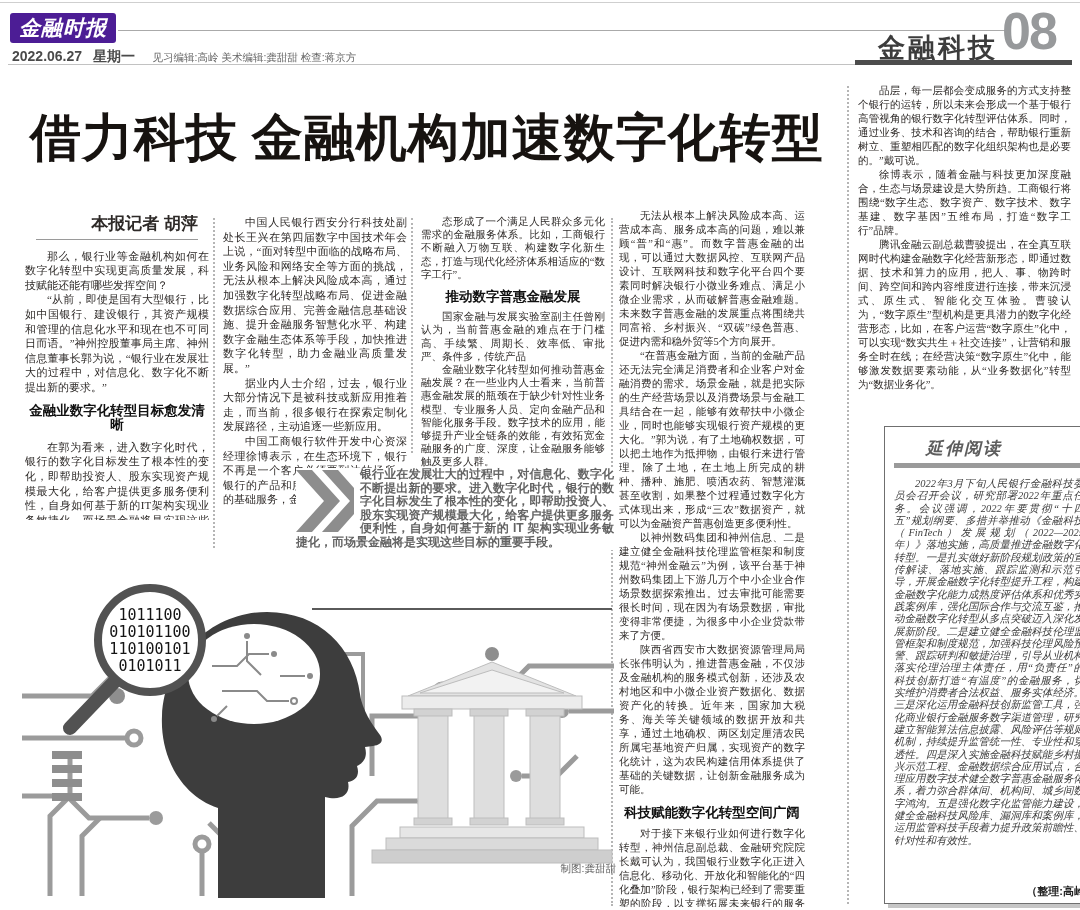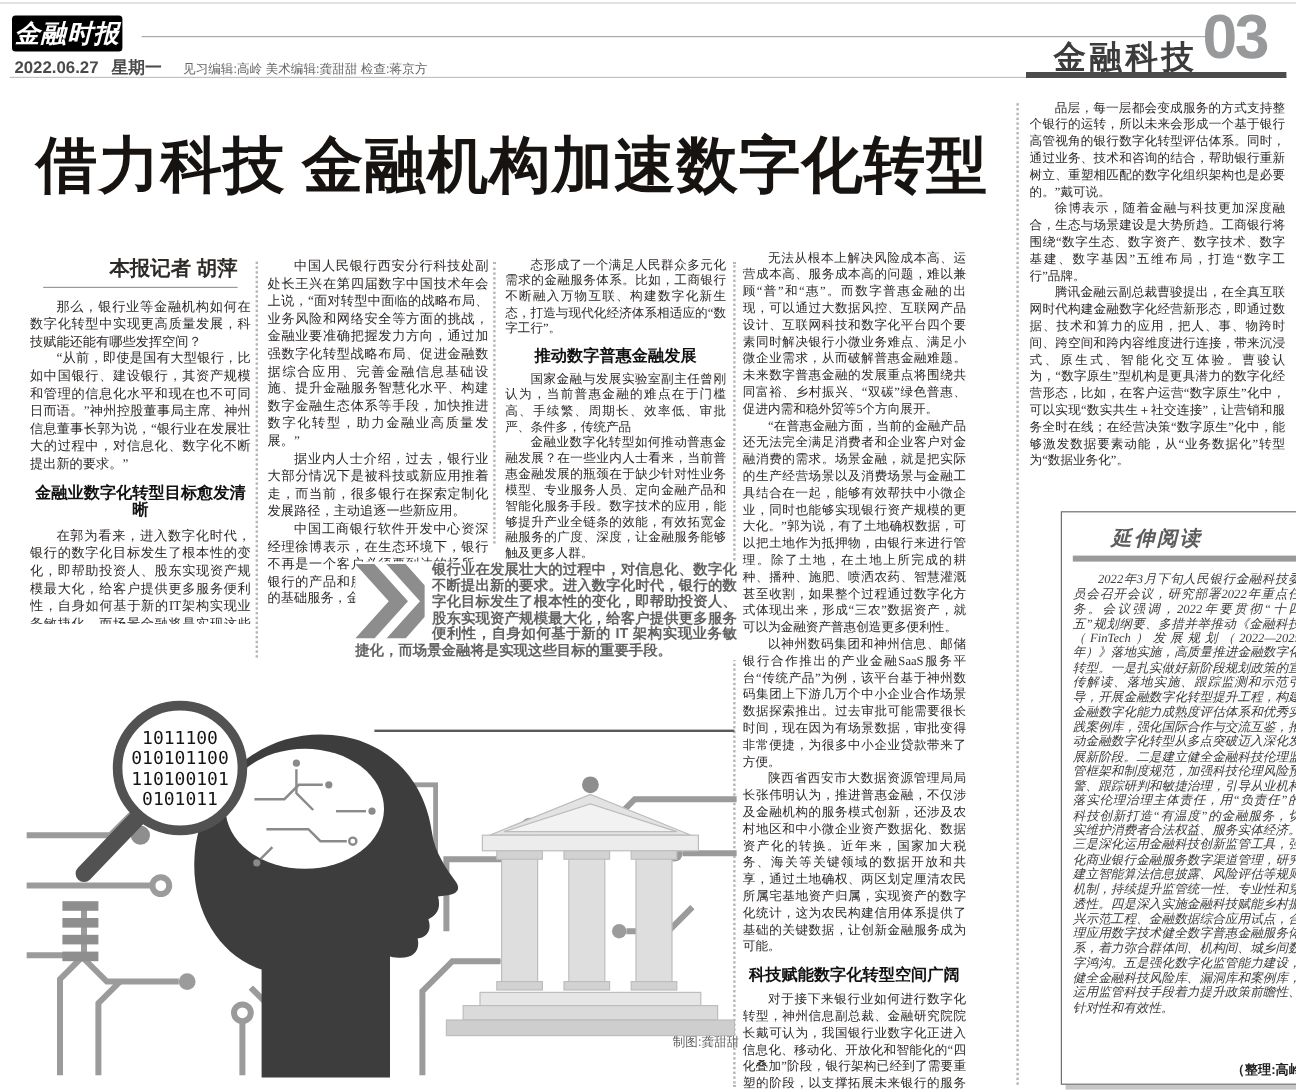--- a/index.html
+++ b/index.html
@@ -1,21 +1,21 @@
 <!DOCTYPE html>
 <html><head>
 <meta charset="utf-8">
 <style>
   html,body{margin:0;padding:0;background:#e9e9e9;}
   #page{position:relative;width:1080px;height:910px;background:#ffffff;overflow:hidden;
         font-family:"Liberation Serif","DejaVu Serif",serif;color:#2e2a28;}
   .abs{position:absolute;}
   
   #top-edge{left:0;top:2px;width:1080px;height:1px;background:#cfcfcf;}
-  #masthead-logo{left:10px;top:13px;width:92px;height:30px;background:#000000;border-radius:3px;
+  #masthead-logo{left:10px;top:13px;width:106px;height:30px;background:#4c1d95;border-radius:3px;
       color:#fff;font-family:"DejaVu Serif",serif;font-style:italic;font-weight:bold;
       font-size:21px;line-height:30px;text-align:center;letter-spacing:1px;}
   #header-rule-mid{left:118px;top:30px;width:888px;height:1px;background:#aaa;}
   #dateline{left:12px;top:48px;font-family:"Liberation Sans",sans-serif;font-size:13px;color:#4a4a4a;}
   #dateline b{font-size:14px;}
   #dateline .editors{font-size:10.5px;color:#666;margin-left:14px;}
   #section-title{left:878px;top:30px;font-family:"Liberation Sans",sans-serif;
       font-size:27px;font-weight:600;letter-spacing:3px;color:#3c3c3c;}
   #page-number{left:1002px;top:1px;font-family:"Liberation Sans",sans-serif;
       font-size:52px;font-weight:bold;color:#97999b;letter-spacing:-2px;}
@@ -66,42 +66,42 @@
   <div class="abs" id="top-edge"></div>
 
   <div class="abs" id="masthead-logo">金融时报</div>
   <div class="abs" id="header-rule-mid"></div>
   <div class="abs" id="dateline">
     <b>2022.06.27</b>
     &nbsp;&nbsp;<b>星期一</b>
     <span class="editors">见习编辑:高岭  美术编辑:龚甜甜  检查:蒋京方</span>
   </div>
   <div class="abs" id="section-title">金融科技</div>
-  <div class="abs" id="page-number">03</div>
+  <div class="abs" id="page-number">08</div>
   <div class="abs" id="header-rule-full"></div>
   <div class="abs" id="header-bar-right"></div>
 
   <h1 class="abs" id="headline" style="margin:0">借力科技 金融机构加速数字化转型</h1>
 
   <div class="vdots" style="left:213px;top:218px;height:330px;"></div>
   <div class="vdots" style="left:411px;top:218px;height:235px;"></div>
   <div class="vdots" style="left:611px;top:218px;height:688px;"></div>
   <div class="vdots" style="left:847px;top:86px;height:818px;"></div>
 
   <div class="col" id="col1">
     <div class="byline">本报记者 胡萍</div>
     <p>那么，银行业等金融机构如何在数字化转型中实现更高质量发展，科技赋能还能有哪些发挥空间？</p>
     <p>“从前，即使是国有大型银行，比如中国银行、建设银行，其资产规模和管理的信息化水平和现在也不可同日而语。”神州控股董事局主席、神州信息董事长郭为说，“银行业在发展壮大的过程中，对信息化、数字化不断提出新的要求。”</p>
     <div class="subhead">金融业数字化转型目标愈发清晰</div>
     <p>在郭为看来，进入数字化时代，银行的数字化目标发生了根本性的变化，即帮助投资人、股东实现资产规模最大化，给客户提供更多服务便利性，自身如何基于新的IT架构实现业务敏捷化，而场景金融将是实现这些目标的重要手段。</p>
 
   </div>
 
   <div class="col" id="col2">
-    <p>中国人民银行西安分行科技处副处长王兴在第四届数字中国技术年会上说，“面对转型中面临的战略布局、业务风险和网络安全等方面的挑战，金融业要准确把握发力方向，通过加强数字化转型战略布局、促进金融数据综合应用、完善金融信息基础设施、提升金融服务智慧化水平、构建数字金融生态体系等手段，加快推进数字化转型，助力金融业高质量发展。”</p>
+    <p>中国人民银行西安分行科技处副处长王兴在第四届数字中国技术年会上说，“面对转型中面临的战略布局、业务风险和网络安全等方面的挑战，无法从根本上解决风险成本高，通过加强数字化转型战略布局、促进金融数据综合应用、完善金融信息基础设施、提升金融服务智慧化水平、构建数字金融生态体系等手段，加快推进数字化转型，助力金融业高质量发展。”</p>
     <p>据业内人士介绍，过去，银行业大部分情况下是被科技或新应用推着走，而当前，很多银行在探索定制化发展路径，主动追逐一些新应用。</p>
     <p>中国工商银行软件开发中心资深经理徐博表示，在生态环境下，银行不再是一个客户必须要到达的场所，银行的产品和服务成为经济活动交易的基础服务，金融、交易、场景、生</p>
   </div>
 
   <div class="col" id="col3">
     <p>态形成了一个满足人民群众多元化需求的金融服务体系。比如，工商银行不断融入万物互联、构建数字化新生态，打造与现代化经济体系相适应的“数字工行”。</p>
     <div class="subhead">推动数字普惠金融发展</div>
     <p>国家金融与发展实验室副主任曾刚认为，当前普惠金融的难点在于门槛高、手续繁、周期长、效率低、审批严、条件多，传统产品</p>
     <p>金融业数字化转型如何推动普惠金融发展？在一些业内人士看来，当前普惠金融发展的瓶颈在于缺少针对性业务模型、专业服务人员、定向金融产品和智能化服务手段。数字技术的应用，能够提升产业全链条的效能，有效拓宽金融服务的广度、深度，让金融服务能够触及更多人群。</p>
   </div>
@@ -111,21 +111,21 @@
       <polygon points="0,0 16,0 44,31 16,62 0,62 28,31" fill="#8d8d8d"></polygon>
       <polygon points="26,0 42,0 58,18 58,44 42,62 26,62 54,31" fill="#8d8d8d"></polygon>
     </svg>
     <span>银行业在发展壮大的过程中，对信息化、数字化不断提出新的要求。进入数字化时代，银行的数字化目标发生了根本性的变化，即帮助投资人、股东实现资产规模最大化，给客户提供更多服务便利性，自身如何基于新的 IT 架构实现业务敏捷化，而场景金融将是实现这些目标的重要手段。</span>
   </div>
   <div class="abs" id="quote-rule"></div>
 
   <div class="col" id="col4">
     <p>无法从根本上解决风险成本高、运营成本高、服务成本高的问题，难以兼顾“普”和“惠”。而数字普惠金融的出现，可以通过大数据风控、互联网产品设计、互联网科技和数字化平台四个要素同时解决银行小微业务难点、满足小微企业需求，从而破解普惠金融难题。未来数字普惠金融的发展重点将围绕共同富裕、乡村振兴、“双碳”绿色普惠、促进内需和稳外贸等5个方向展开。</p>
     <p>“在普惠金融方面，当前的金融产品还无法完全满足消费者和企业客户对金融消费的需求。场景金融，就是把实际的生产经营场景以及消费场景与金融工具结合在一起，能够有效帮扶中小微企业，同时也能够实现银行资产规模的更大化。”郭为说，有了土地确权数据，可以把土地作为抵押物，由银行来进行管理。除了土地，在土地上所完成的耕种、播种、施肥、喷洒农药、智慧灌溉甚至收割，如果整个过程通过数字化方式体现出来，形成“三农”数据资产，就可以为金融资产普惠创造更多便利性。</p>
-    <p>以神州数码集团和神州信息、邮储银行合作推出的产业金融SaaS服务平台“传统产品”为例，该平台基于神州数码集团上下游几万个中小企业合作场景数据探索推出。过去审批可能需要很长时间，现在因为有场景数据，审批变得非常便捷，为很多中小企业贷款带来了方便。</p>
+    <p>以神州数码集团和神州信息、二是建立健全金融科技伦理监管框架和制度规范“神州金融云”为例，该平台基于神州数码集团上下游几万个中小企业合作场景数据探索推出。过去审批可能需要很长时间，现在因为有场景数据，审批变得非常便捷，为很多中小企业贷款带来了方便。</p>
     <p>陕西省西安市大数据资源管理局局长张伟明认为，推进普惠金融，不仅涉及金融机构的服务模式创新，还涉及农村地区和中小微企业资产数据化、数据资产化的转换。近年来，国家加大税务、海关等关键领域的数据开放和共享，通过土地确权、两区划定厘清农民所属宅基地资产归属，实现资产的数字化统计，这为农民构建信用体系提供了基础的关键数据，让创新金融服务成为可能。</p>
     <div class="subhead">科技赋能数字化转型空间广阔</div>
     <p>对于接下来银行业如何进行数字化转型，神州信息副总裁、金融研究院院长戴可认为，我国银行业数字化正进入信息化、移动化、开放化和智能化的“四化叠加”阶段，银行架构已经到了需要重塑的阶段，以支撑拓展未来银行的服务边界。“重塑银行架构，不仅限于业务架构、数据架构、技术架构和组织架构，而是整个对于银行运转和经营管理，以什么样的视角服务未来客户和未来经济，这是从上到下体系的变化。未来银行架构应该提供基于业务视角的XaaS服务，不管是业务作为服务层还是产</p>
   </div>
 
   <div class="col" id="col5">
     <p>品层，每一层都会变成服务的方式支持整个银行的运转，所以未来会形成一个基于银行高管视角的银行数字化转型评估体系。同时，通过业务、技术和咨询的结合，帮助银行重新树立、重塑相匹配的数字化组织架构也是必要的。”戴可说。</p>
     <p>徐博表示，随着金融与科技更加深度融合，生态与场景建设是大势所趋。工商银行将围绕“数字生态、数字资产、数字技术、数字基建、数字基因”五维布局，打造“数字工行”品牌。</p>
     <p>腾讯金融云副总裁曹骏提出，在全真互联网时代构建金融数字化经营新形态，即通过数据、技术和算力的应用，把人、事、物跨时间、跨空间和跨内容维度进行连接，带来沉浸式、原生式、智能化交互体验。曹骏认为，“数字原生”型机构是更具潜力的数字化经营形态，比如，在客户运营“数字原生”化中，可以实现“数实共生＋社交连接”，让营销和服务全时在线；在经营决策“数字原生”化中，能够激发数据要素动能，从“业务数据化”转型为“数据业务化”。</p>
   </div>

